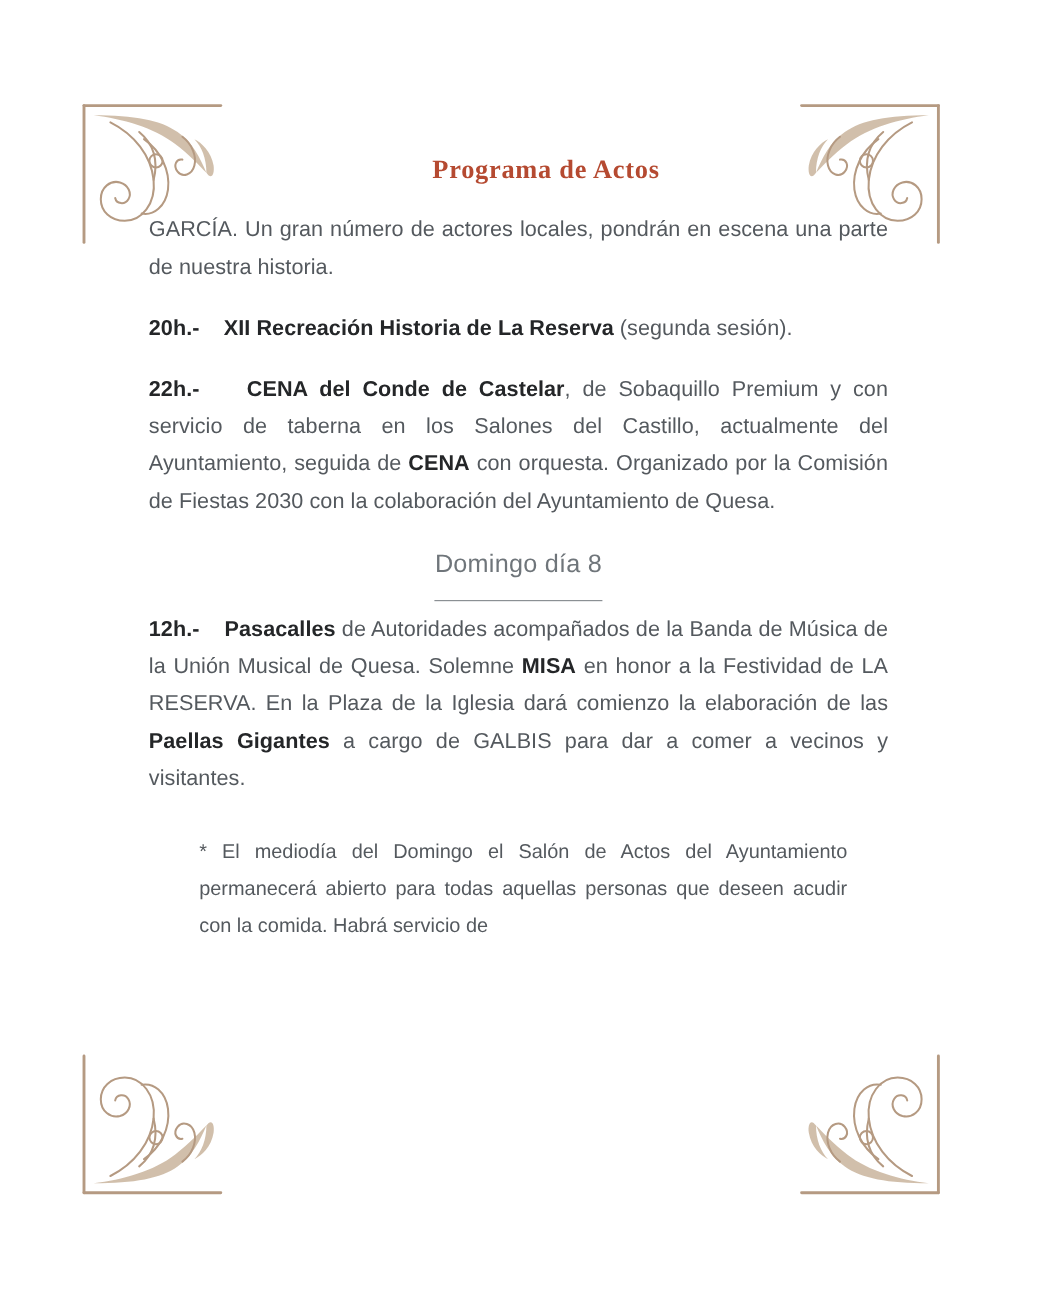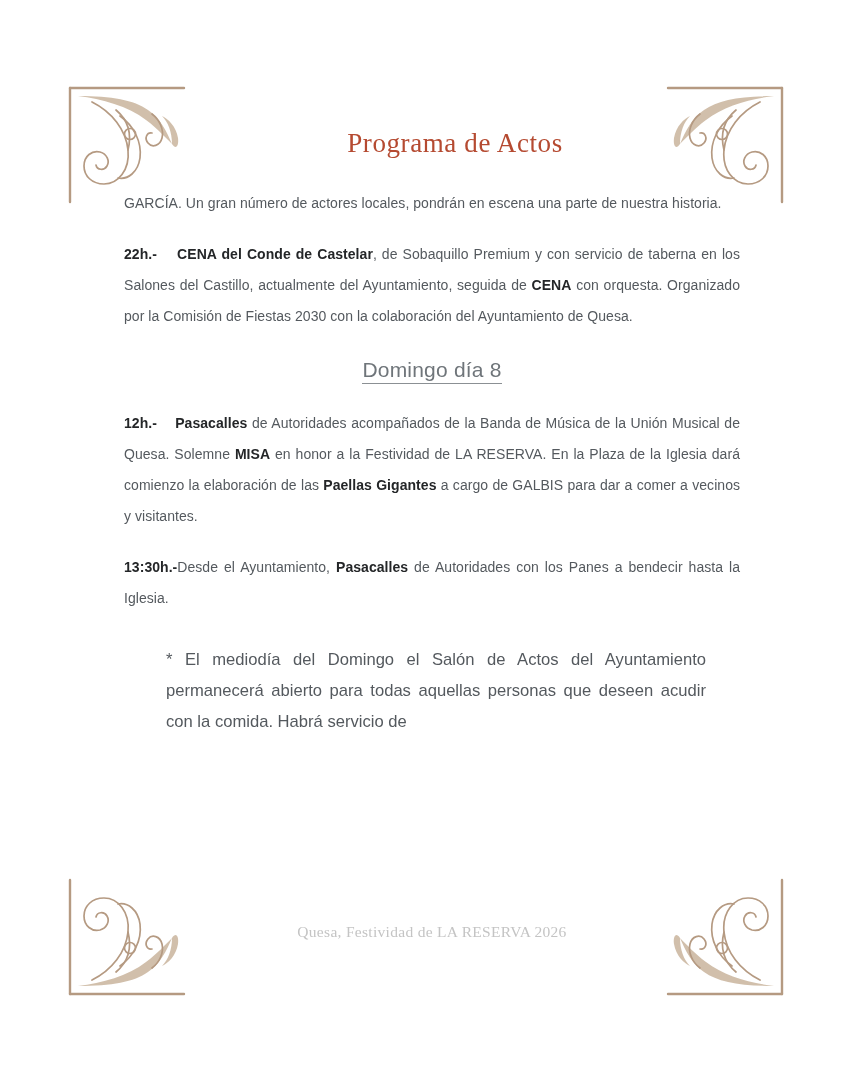--- a/index.html
+++ b/index.html
@@ -29,41 +29,41 @@
   .corner-bl { left: 68px;  top: 878px; transform: scaleY(-1); }
   .corner-br { left: 666px; top: 878px; transform: scale(-1,-1); }
 
   
   .doc-title {
     position: absolute;
     left: 0; right: 0;
     top: 128px;
     text-align: center;
     font-family: "Liberation Serif", serif;
-    font-size: 27px;
-    font-weight: 400;
+    font-size: 22px;
+    font-weight: 700;
     color: #b54a31;
     letter-spacing: 0.6px;
     padding-left: 46px;
   }
 
   
   .content {
     position: absolute;
     left: 124px;
     top: 176px;
     width: 616px;
   }
   .para {
     text-align: justify;
     text-justify: inter-word;
-    font-size: 14px;
+    font-size: 18px;
     line-height: 31px;
     color: #54595e;
-    margin: 12px 0 20px 0;
+    margin: 0 0 20px 0;
     letter-spacing: 0.05px;
   }
   .para:last-child { margin-bottom: 0; }
   .para b, .para strong {
     font-weight: 700;
     color: #242628;
   }
   .time {
     font-weight: 700;
     color: #242628;
@@ -72,21 +72,21 @@
   
   .day-heading {
     text-align: center;
     font-size: 21px;
     color: #6f757a;
     margin: 26px 0 26px 0;
     letter-spacing: 0.2px;
   }
   .day-heading span {
     border-bottom: 1.6px solid #8b9094;
-    padding-bottom: 2px;
+    padding-bottom: 18px;
   }
 
   
   .note {
     margin-top: 30px;
     margin-left: 42px;
     width: 540px;
     text-align: justify;
     text-justify: inter-word;
     font-size: 16.6px;
@@ -176,41 +176,40 @@
   </div>
 
   <div class="doc-title">Programa de Actos</div>
 
   <div class="content">
 
     <p class="para">
       <span>GARCÍA. Un gran número de actores locales, pondrán en escena una parte de nuestra historia.</span>
     </p>
 
+    <p class="para">
+      <span class="time">20h.-</span>&nbsp;&nbsp;&nbsp;&nbsp;<b>XII Recreación Historia de La Reserva</b><span> (segunda sesión).</span>
+    </p>
 
     <p class="para">
       <span class="time">22h.-</span>&nbsp;&nbsp;&nbsp;&nbsp;<b>CENA del Conde de Castelar</b><span>, de Sobaquillo Premium y con servicio de taberna en los Salones del Castillo, actualmente del Ayuntamiento, seguida de </span><b>CENA</b><span> con orquesta. Organizado por la Comisión de Fiestas 2030 con la colaboración del Ayuntamiento de Quesa.</span>
     </p>
 
     <div class="day-heading">
       <span>Domingo día 8</span>
     </div>
 
 
 
     <p class="para">
       <span class="time">12h.-</span>&nbsp;&nbsp;&nbsp;&nbsp;<b>Pasacalles</b><span> de Autoridades acompañados de la Banda de Música de la Unión Musical de Quesa. Solemne </span><b>MISA</b><span> en honor a la Festividad de LA RESERVA. En la Plaza de la Iglesia dará comienzo la elaboración de las </span><b>Paellas Gigantes</b><span> a cargo de GALBIS para dar a comer a vecinos y visitantes.</span>
     </p>
 
-    <p class="para">
-      <span class="time">13:30h.-</span><span>Desde el Ayuntamiento, </span><b>Pasacalles</b><span> de Autoridades con los Panes a bendecir hasta la Iglesia.</span>
-    </p>
 
 
     <div class="note">
       <span>*  El  mediodía  del  Domingo  el  Salón  de  Actos  del Ayuntamiento  permanecerá  abierto  para  todas  aquellas personas que deseen acudir con la comida. Habrá  servicio de</span>
     </div>
 
   </div>
 
-  <div class="footer">Quesa, Festividad de LA RESERVA 2026</div>
 
 </div>
 
 </body></html>

